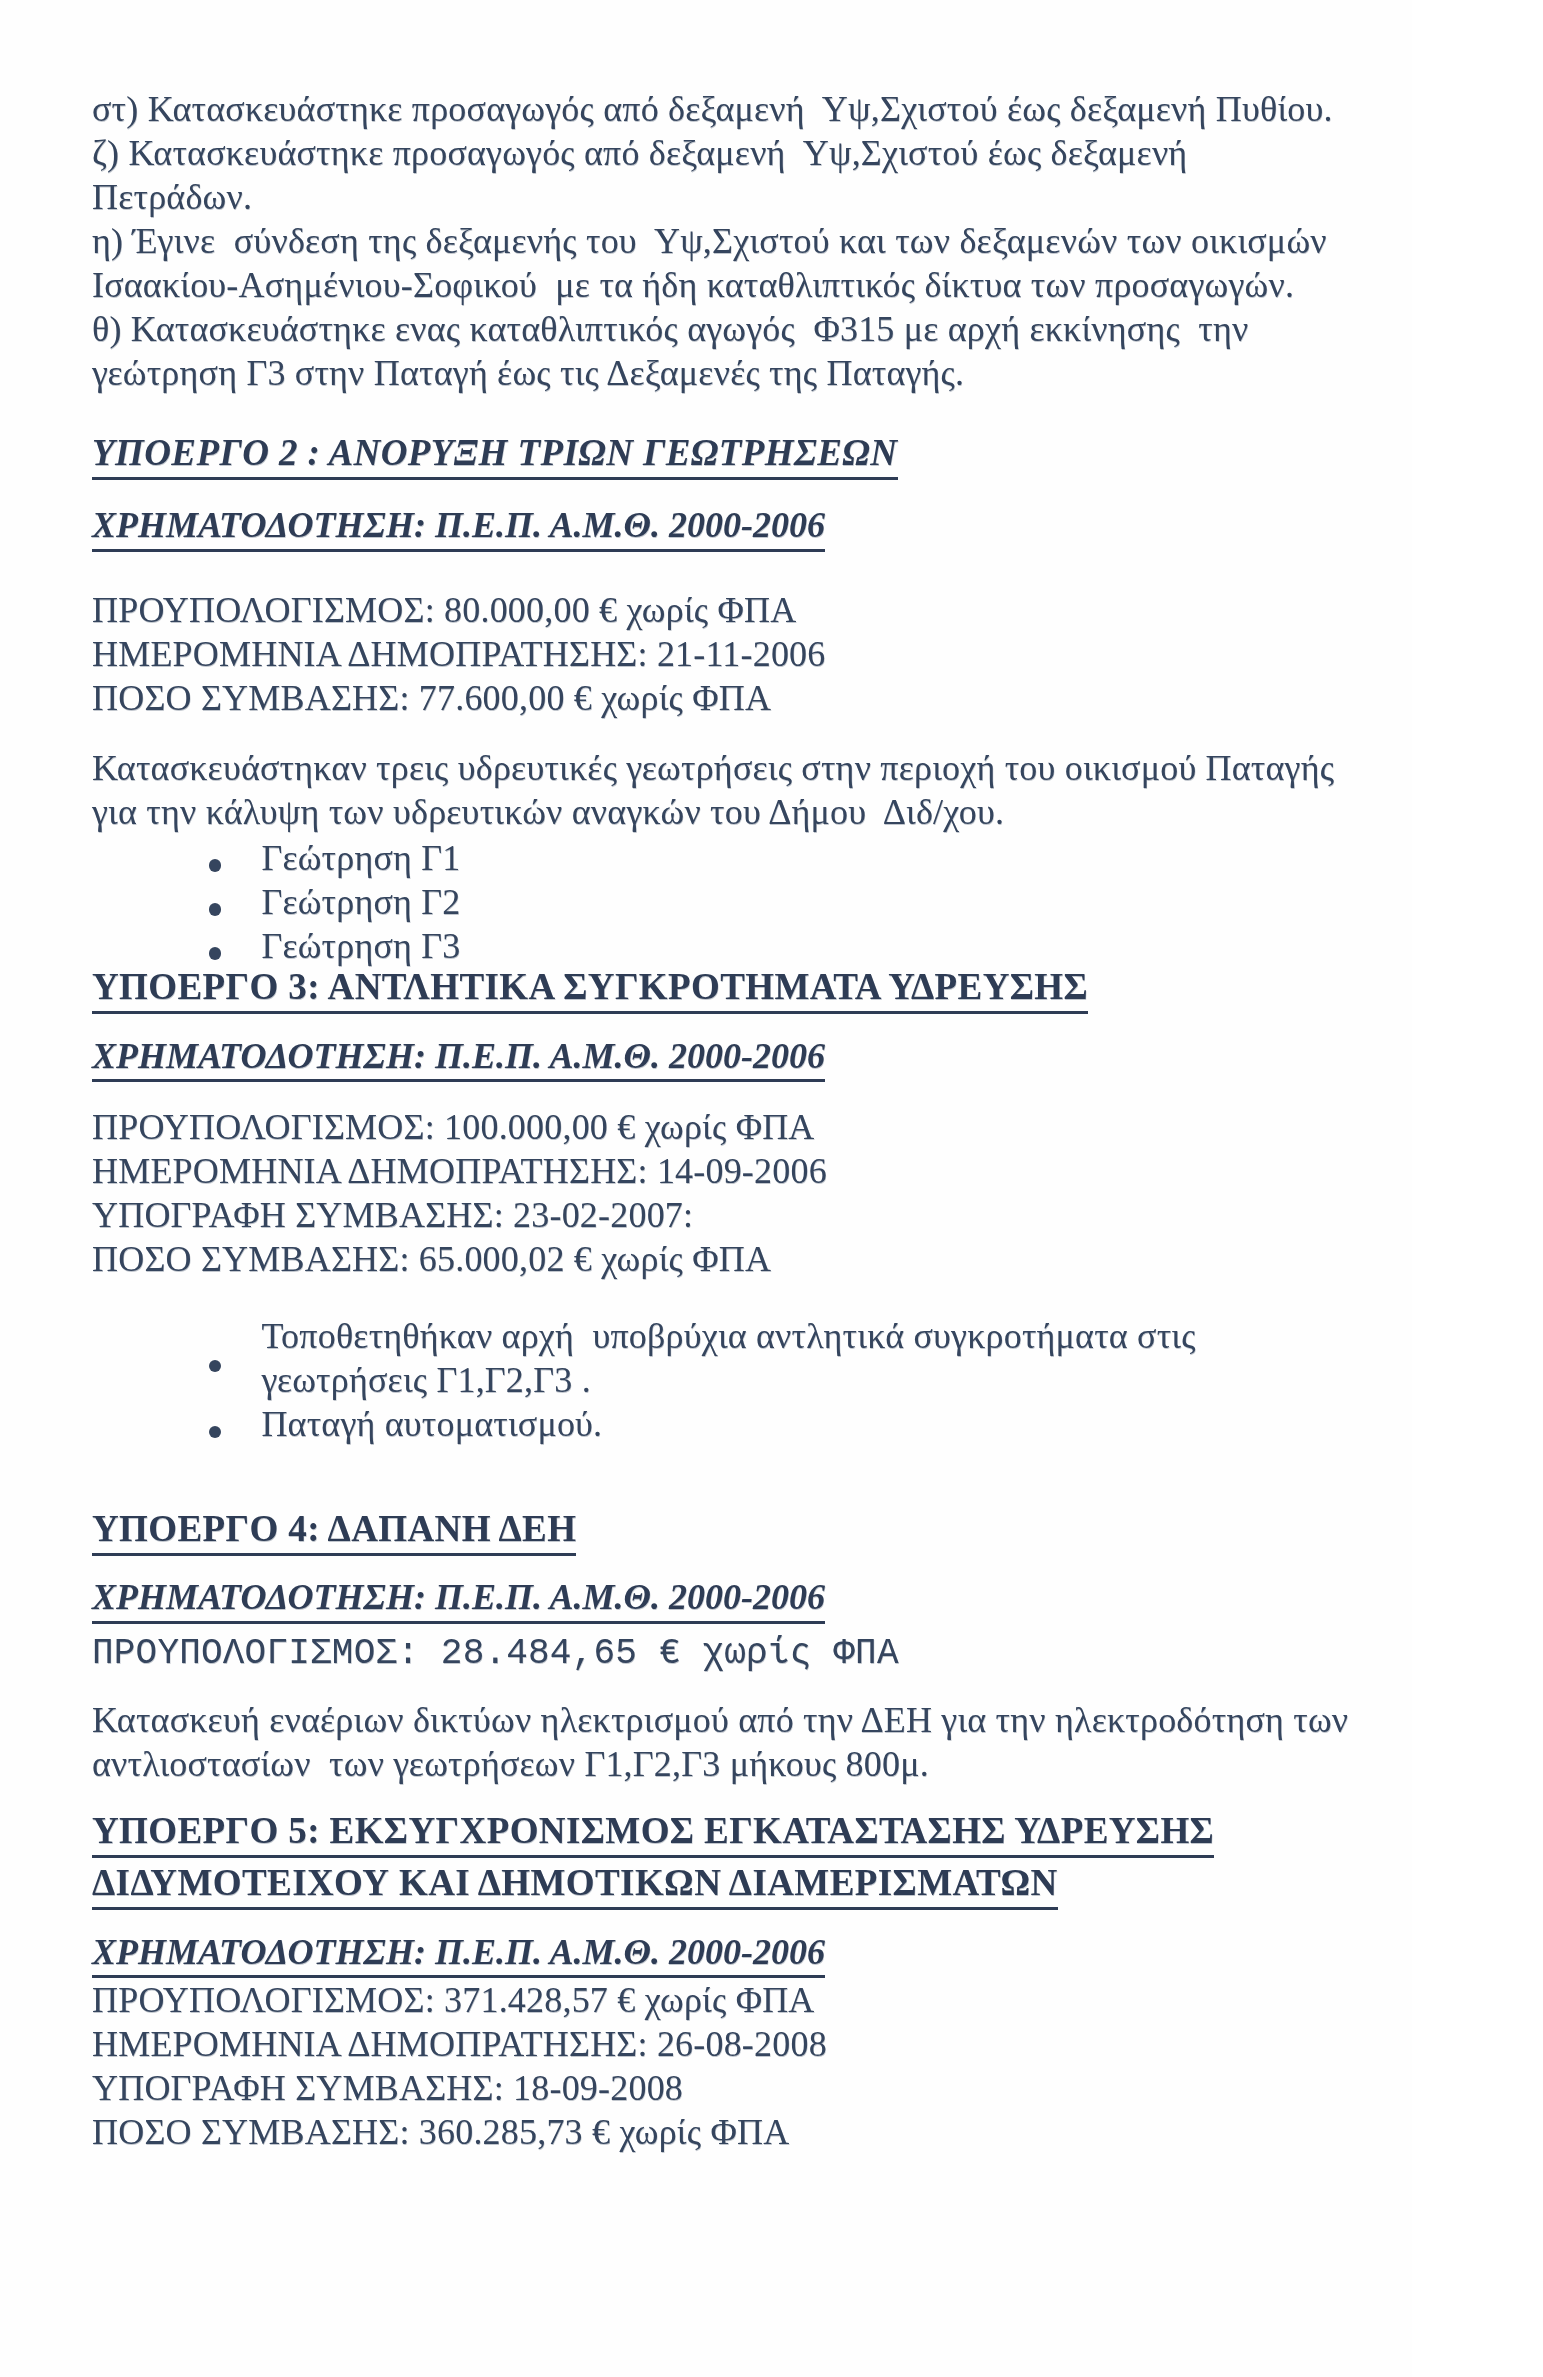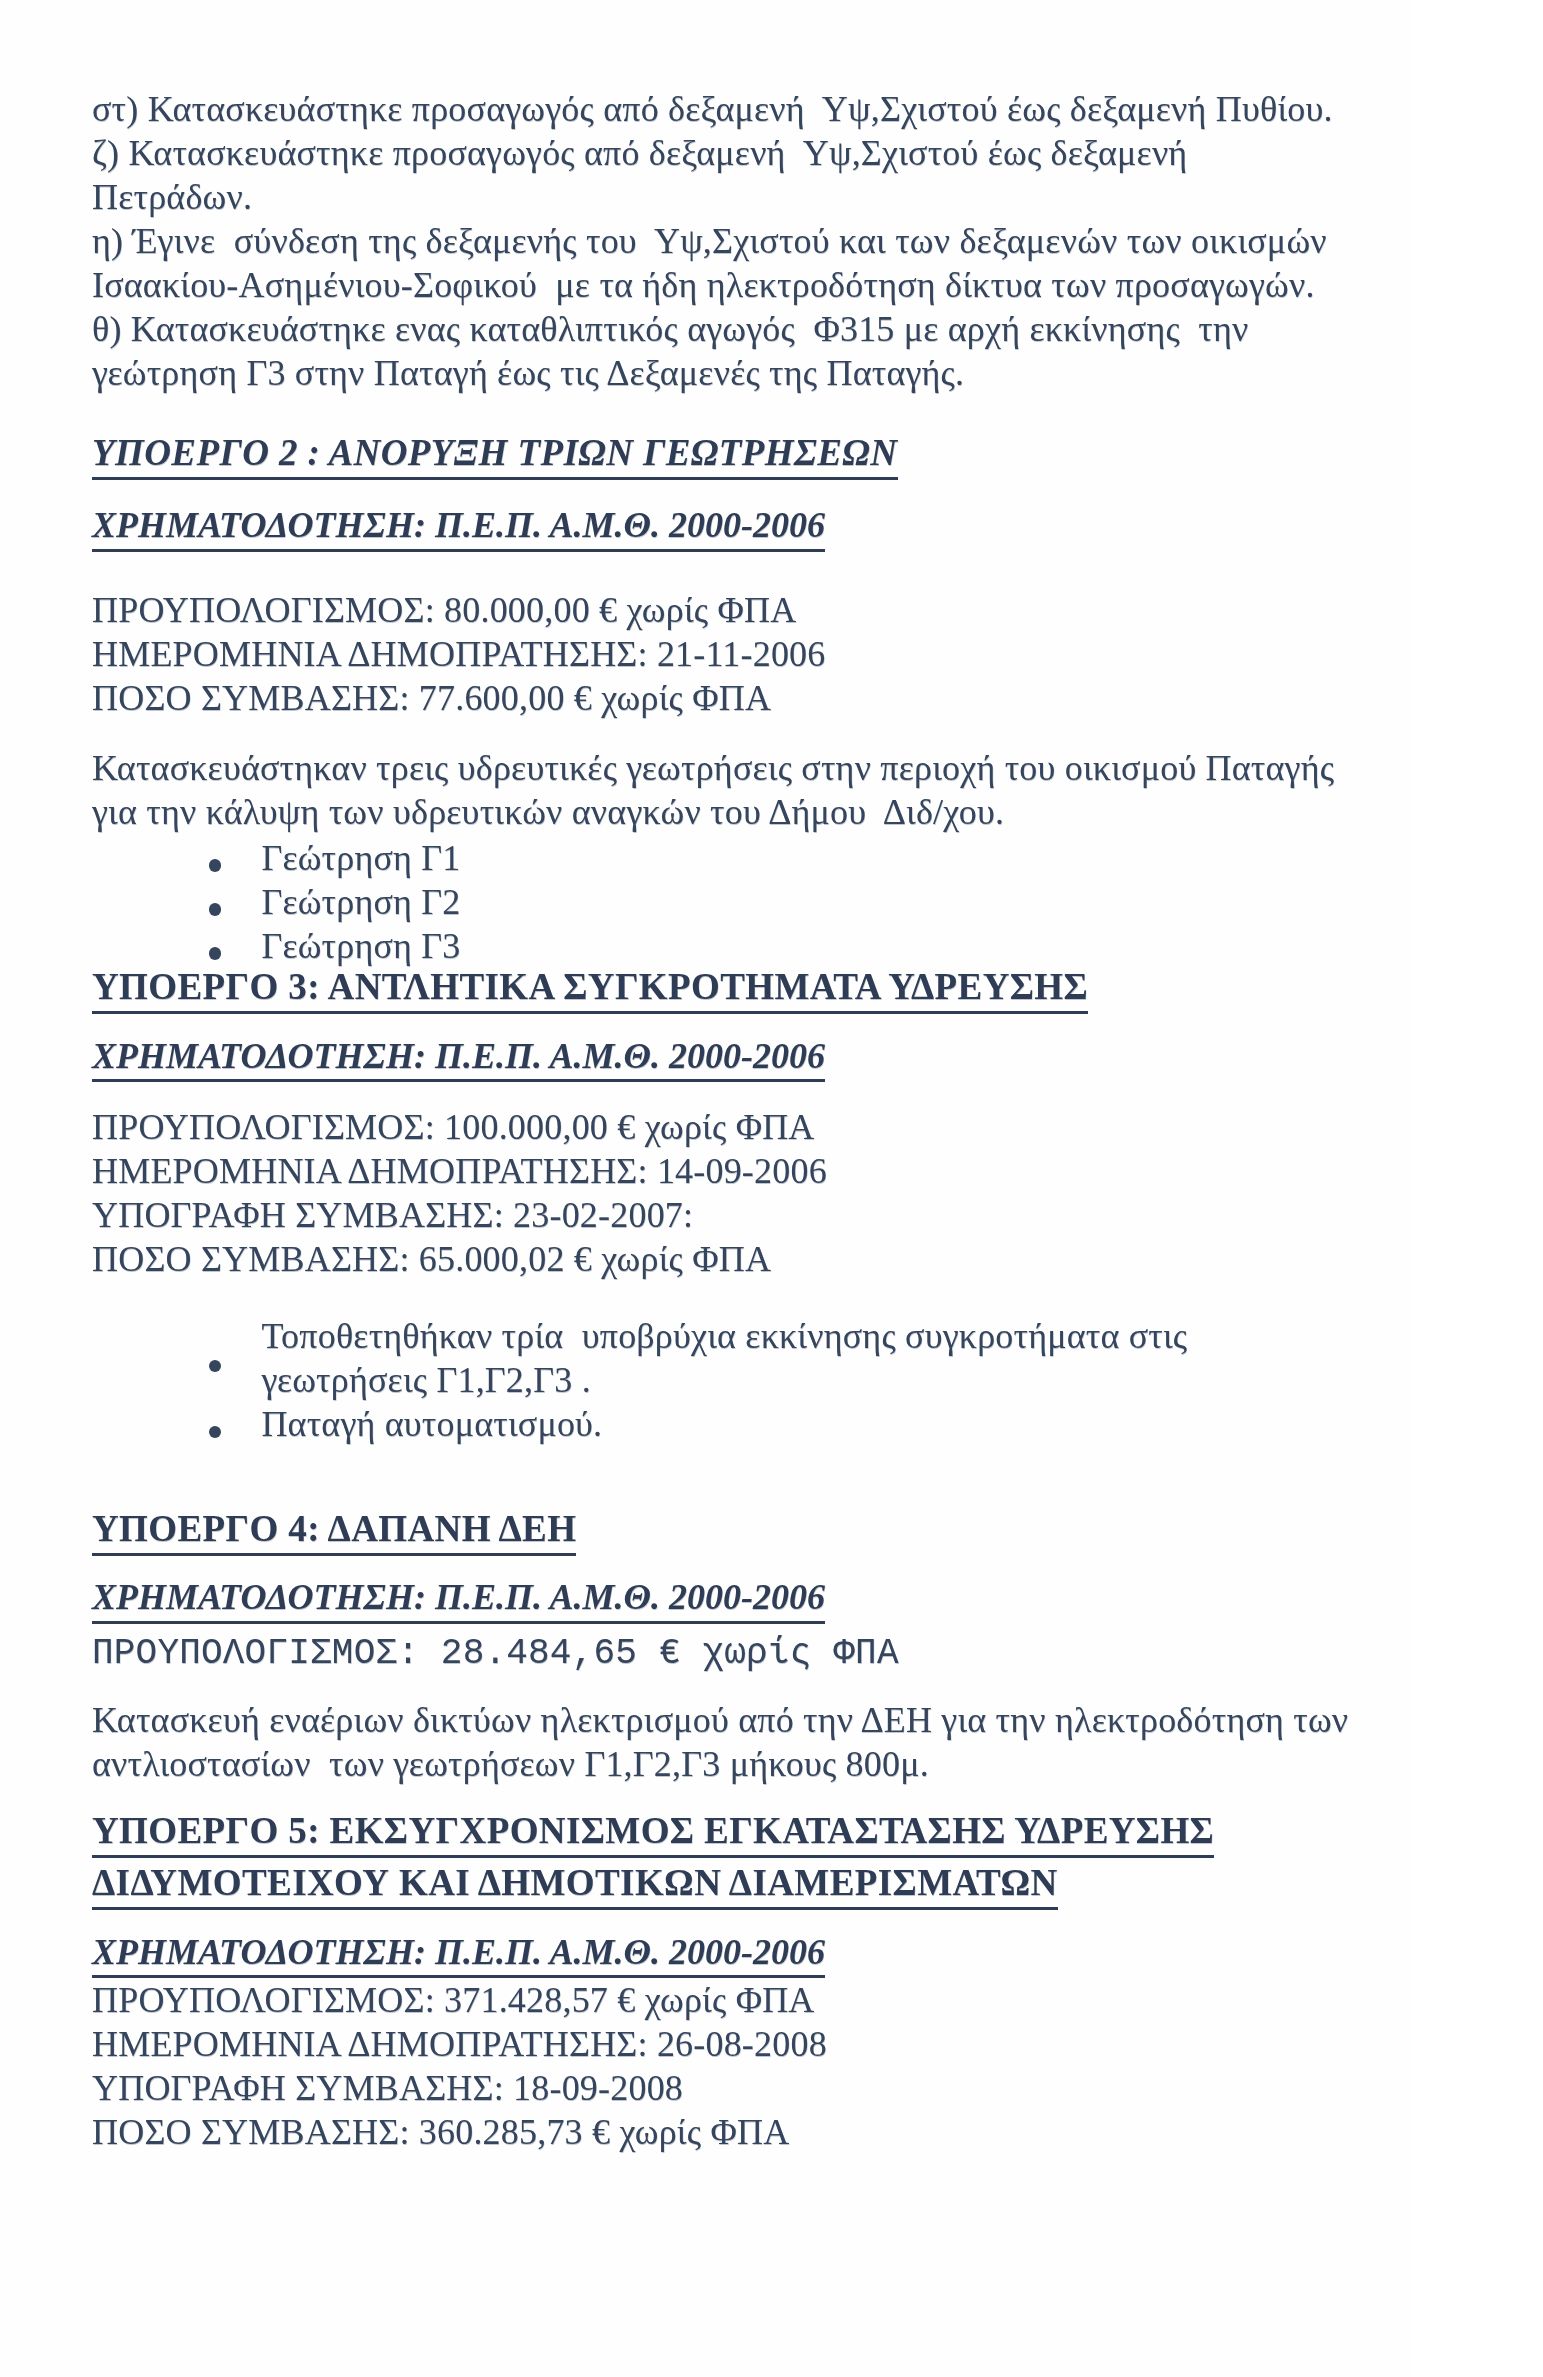--- a/index.html
+++ b/index.html
@@ -87,21 +87,21 @@
 <body>
 
 <div class="page">
   <div class="content">
 
     <div class="para">
       <div class="tline">στ) Κατασκευάστηκε προσαγωγός από δεξαμενή  Υψ,Σχιστού έως δεξαμενή Πυθίου.</div>
       <div class="tline">ζ) Κατασκευάστηκε προσαγωγός από δεξαμενή  Υψ,Σχιστού έως δεξαμενή</div>
       <div class="tline">Πετράδων.</div>
       <div class="tline">η) Έγινε  σύνδεση της δεξαμενής του  Υψ,Σχιστού και των δεξαμενών των οικισμών</div>
-      <div class="tline">Ισαακίου-Ασημένιου-Σοφικού  με τα ήδη ηλεκτροδότηση δίκτυα των προσαγωγών.</div>
+      <div class="tline">Ισαακίου-Ασημένιου-Σοφικού  με τα ήδη καταθλιπτικός δίκτυα των προσαγωγών.</div>
       <div class="tline">θ) Κατασκευάστηκε ενας καταθλιπτικός αγωγός  Φ315 με αρχή εκκίνησης  την</div>
       <div class="tline">γεώτρηση Γ3 στην Παταγή έως τις Δεξαμενές της Παταγής.</div>
     </div>
 
     <div>
       <div class="h2wrap mt-h2-s2">
         <span class="h2">ΥΠΟΕΡΓΟ 2 : ΑΝΟΡΥΞΗ ΤΡΙΩΝ ΓΕΩΤΡΗΣΕΩΝ</span>
       </div>
       <div class="fundwrap mt-fund-s2">
         <span class="fund">ΧΡΗΜΑΤΟΔΟΤΗΣΗ: Π.Ε.Π. Α.Μ.Θ. 2000-2006</span>
@@ -143,21 +143,21 @@
       </div>
       <div class="mt-info-s3">
         <div class="tline">ΠΡΟΥΠΟΛΟΓΙΣΜΟΣ: 100.000,00 € χωρίς ΦΠΑ</div>
         <div class="tline">ΗΜΕΡΟΜΗΝΙΑ ΔΗΜΟΠΡΑΤΗΣΗΣ: 14-09-2006</div>
         <div class="tline">ΥΠΟΓΡΑΦΗ ΣΥΜΒΑΣΗΣ: 23-02-2007:</div>
         <div class="tline">ΠΟΣΟ ΣΥΜΒΑΣΗΣ: 65.000,02 € χωρίς ΦΠΑ</div>
       </div>
       <ul class="bullets mt-bul-s3">
         <li class="bullet">
           <div>
-            <div class="tline">Τοποθετηθήκαν τρία  υποβρύχια εκκίνησης συγκροτήματα στις</div>
+            <div class="tline">Τοποθετηθήκαν αρχή  υποβρύχια αντλητικά συγκροτήματα στις</div>
             <div class="tline">γεωτρήσεις Γ1,Γ2,Γ3 .</div>
           </div>
         </li>
         <li class="bullet">
           <div>
               <div class="tline">Παταγή αυτοματισμού.</div>
             </div>
         </li>
       </ul>
     </div>

